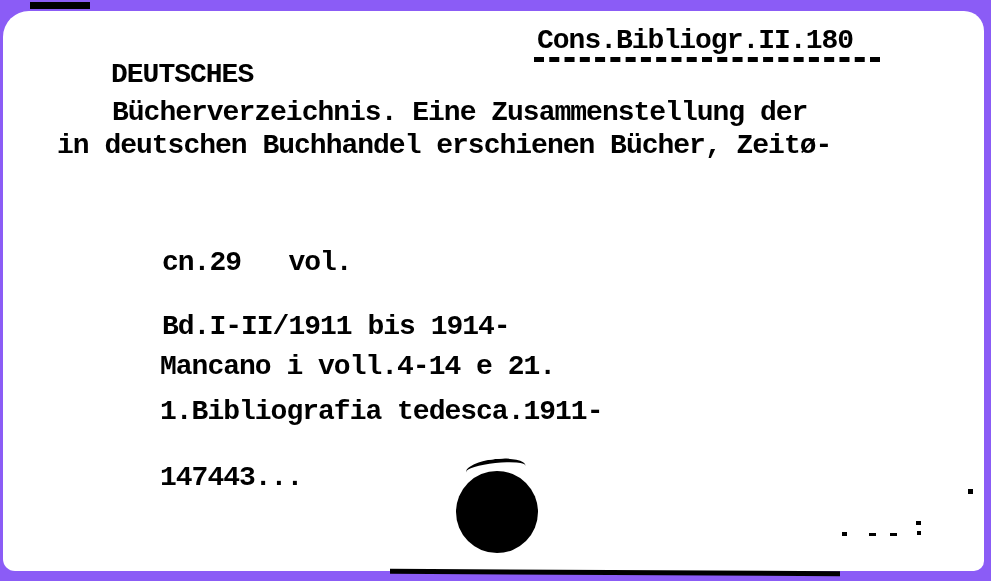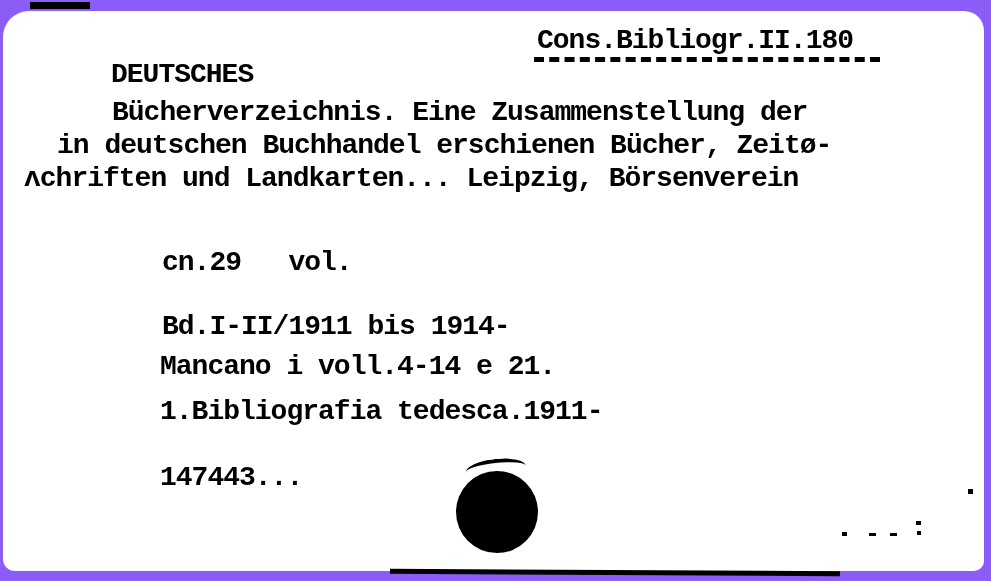--- a/index.html
+++ b/index.html
@@ -70,21 +70,20 @@
   <div class="speck s5"></div>
   <div class="speck s6"></div>
 
   <div class="txt" style="left:537px;top:26px;">Cons.Bibliogr.II.180</div>
   <div class="ref-underline"></div>
 
   <div class="txt" style="left:86px;top:60px;margin-left:25px;">DEUTSCHES</div>
 
   <div class="txt" style="left:57px;top:131px;">in deutschen Buchhandel erschienen Bücher, Zeitø-</div>
   <div class="txt" style="left:112px;top:98px;">Bücherverzeichnis. Eine Zusammenstellung der</div>
-  <div class="txt" style="left:24px;top:164px;">ʌchriften und Landkarten... Leipzig, Börsenverein</div>
 
   <div class="txt" style="left:162px;top:248px;text-align:center;">cn.29   vol.</div>
   <div class="txt" style="left:162px;top:312px;">Bd.I-II/1911 bis 1914-</div>
   <div class="txt" style="left:160px;top:352px;">Mancano i voll.4-14 e 21.</div>
   <div class="txt" style="left:160px;top:397px;">1.Bibliografia tedesca.1911-</div>
 
   <div class="txt" style="left:160px;top:463px;">147443...</div>
 
   <div class="hole-arc"></div>
   <div class="hole"></div>

